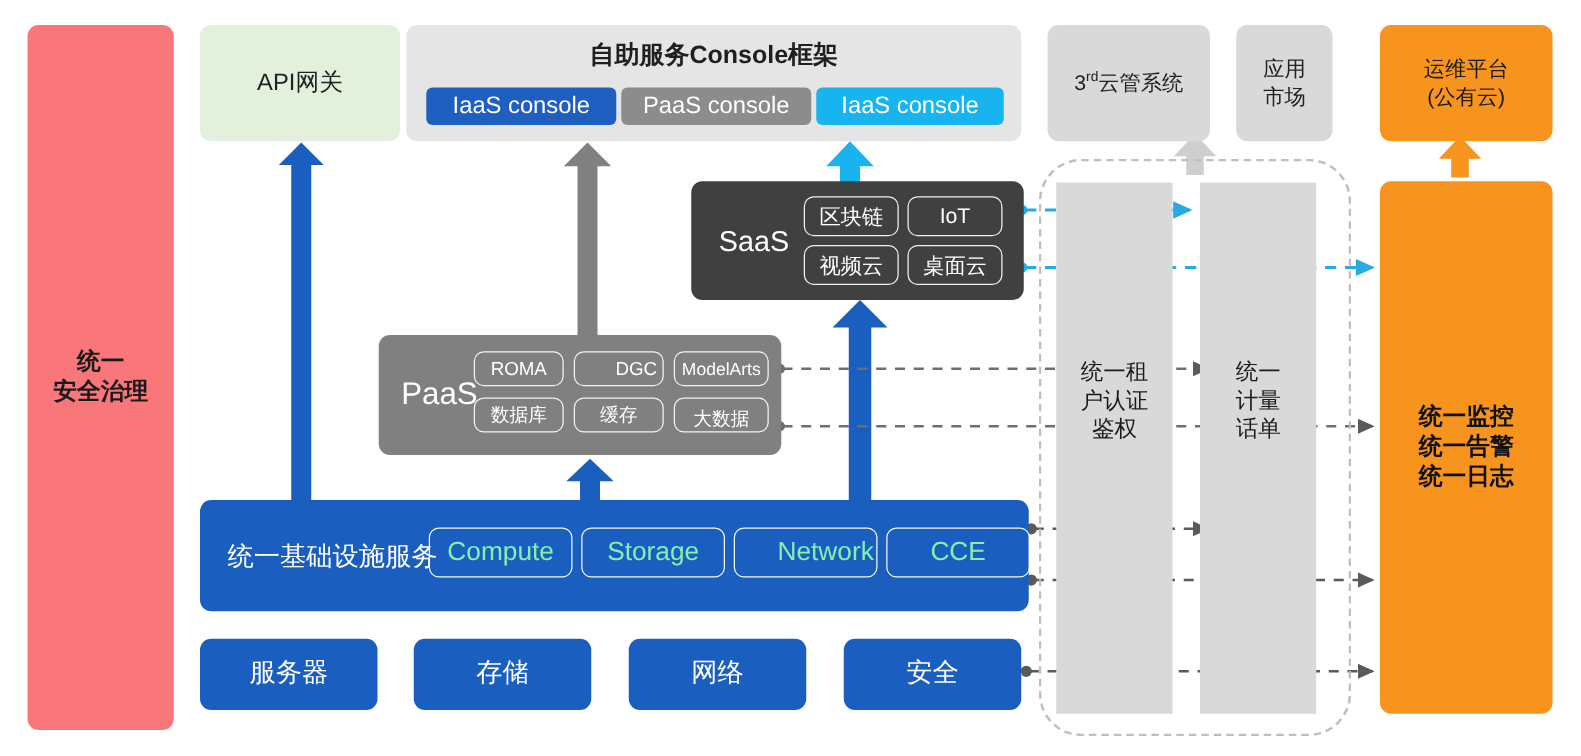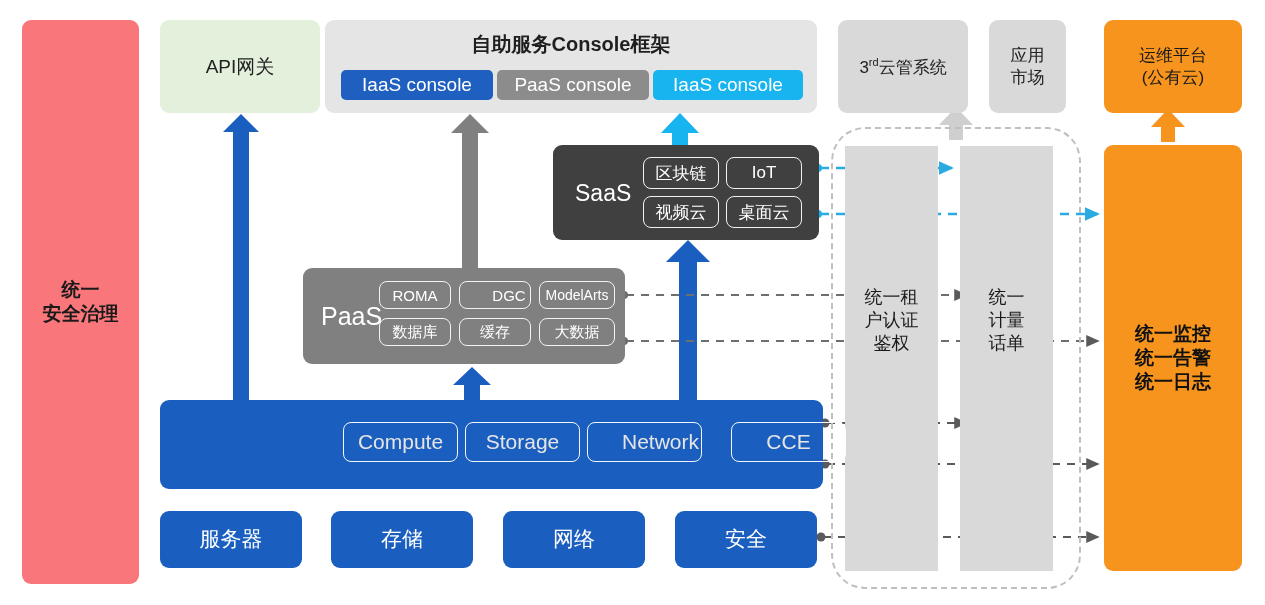--- a/index.html
+++ b/index.html
@@ -35,21 +35,21 @@
   .pill{position:absolute;box-sizing:border-box;display:flex;align-items:center;justify-content:center;border:1.6px solid rgba(255,255,255,.92);border-radius:8px;color:#fff;font-size:17px;}
 
   
   .paas{background:#808080;}
   .paas-label{position:absolute;left:18px;top:50%;transform:translateY(-50%);color:#fff;font-size:25px;}
   .ppill{position:absolute;box-sizing:border-box;display:flex;align-items:center;justify-content:center;border:1.6px solid rgba(255,255,255,.9);border-radius:8px;color:#fff;font-size:15px;}
 
   
   .infra{background:#1A5FBF;}
   .infra-label{position:absolute;left:22px;top:50%;transform:translateY(-50%);color:#fff;font-size:21px;}
-  .ipill{position:absolute;box-sizing:border-box;display:flex;align-items:center;justify-content:center;border:1.7px solid rgba(255,255,255,.95);border-radius:8px;color:#e5e5e5;font-size:21px;}
+  .ipill{position:absolute;box-sizing:border-box;display:flex;align-items:center;justify-content:center;border:1.7px solid rgba(255,255,255,.95);border-radius:8px;color:#86efac;font-size:21px;}
 
   
   .bbox{background:#1A5FBF;color:#fff;font-size:21px;}
 
   
   .dashwrap{position:absolute;box-sizing:border-box;border:2.5px dashed #BFBFBF;border-radius:34px;}
   .graycol{position:absolute;background:#D9D9D9;}
   .graycol-txt{position:absolute;left:0;right:0;text-align:center;color:#1a1a1a;font-size:18px;line-height:1.28;white-space:pre-line;}
 
   svg.lay{position:absolute;left:0;top:0;width:1265px;height:605px;overflow:visible;pointer-events:none;}
@@ -215,36 +215,37 @@
     </div>
     <div class="ppill" style="left:236px;top:13px;width:76px;height:28px;font-size:14px;">
       <span>ModelArts</span>
     </div>
     <div class="ppill" style="left:76px;top:50px;width:72px;height:28px;">
       <span>数据库</span>
     </div>
     <div class="ppill" style="left:156px;top:50px;width:72px;height:28px;">
       <span>缓存</span>
     </div>
-    <div class="ppill" style="left:236px;top:50px;width:76px;height:28px;">
+    <div class="ppill" style="left:236px;top:50px;width:76px;height:28px;align-items:flex-end;">
       <span>大数据</span>
     </div>
   </div>
 
   <div class="r8 infra" style="position:absolute;left:160px;top:400px;width:663px;height:89px;">
+    <span class="infra-label">统一基础设施服务</span>
     <div class="ipill" style="left:183px;top:22px;width:115px;height:40px;">
       <span>Compute</span>
     </div>
     <div class="ipill" style="left:305px;top:22px;width:115px;height:40px;">
       <span>Storage</span>
     </div>
     <div class="ipill" style="left:427px;top:22px;width:115px;height:40px;padding-left:32px;">
       <span>Network</span>
     </div>
-    <div class="ipill" style="left:571px;top:22px;width:115px;height:40px;">
+    <div class="ipill" style="left:549px;top:22px;width:115px;height:40px;">
       <span>CCE</span>
     </div>
   </div>
 
   <div class="box r8 bbox" style="left:160px;top:511px;width:142px;height:57px;">
     <span>服务器</span>
   </div>
   <div class="box r8 bbox" style="left:331px;top:511px;width:142px;height:57px;">
     <span>存储</span>
   </div>

